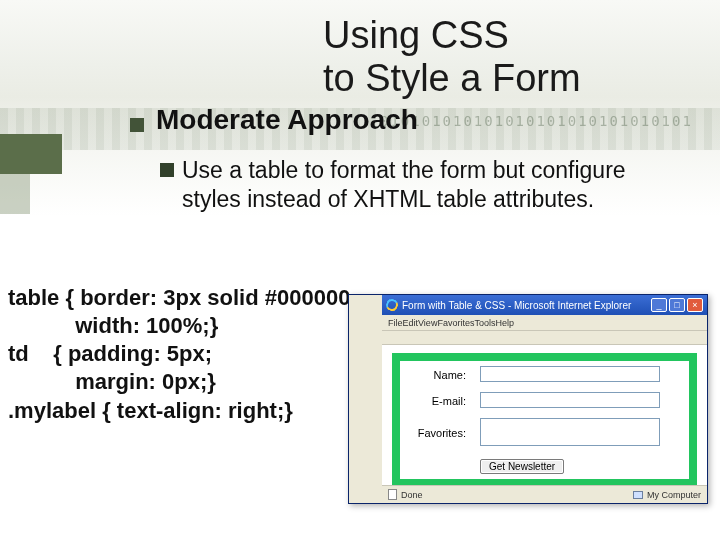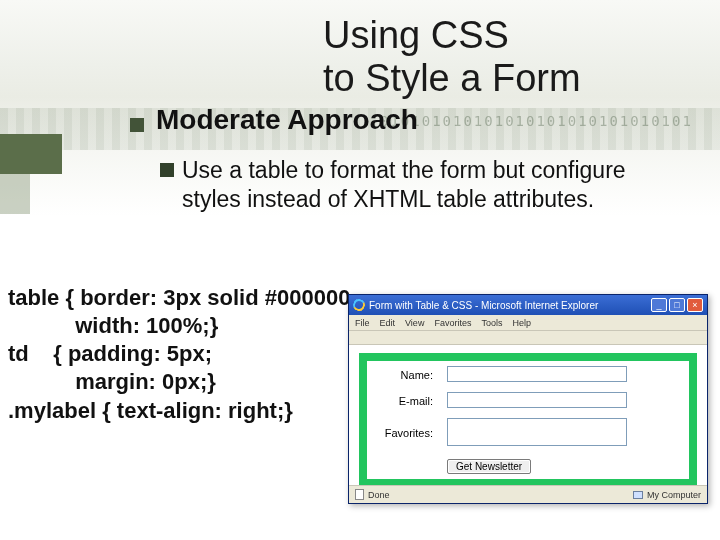--- a/index.html
+++ b/index.html
@@ -42,32 +42,33 @@
     position: absolute; top: 284px; left: 8px; width: 500px;
     font-size: 22px; line-height: 1.28; font-weight: 700; color: #111;
     white-space: pre; font-family: Verdana, Tahoma, sans-serif;
   }
 
   
   .browser {
     position: absolute; top: 294px; left: 348px; width: 360px; height: 210px;
     border: 1px solid #0a246a; background: #ece9d8; font-size: 10px;
     box-shadow: 2px 2px 6px rgba(0,0,0,.3);
+    padding-left: 33px;
   }
   .titlebar {
     height: 20px; display: flex; align-items: center; justify-content: space-between;
     background: linear-gradient(#3b6ed5, #1f50b5); color: #fff; padding: 0 4px;
   }
   .titlebar-left { display:flex; align-items:center; gap:4px; }
   .ie-logo { width:12px; height:12px; border:2px solid #4ac3ff; border-right-color:#ffcc33; border-bottom-color:#ffcc33; border-radius:50%; transform: rotate(20deg); }
   .tb-title { font-size: 10px; white-space: nowrap; }
   .win-btns { display:flex; gap:2px; }
   .win-btn { width:16px; height:14px; background:#4f79d7; border:1px solid #fff; border-radius:2px; color:#fff; font-size:9px; line-height:12px; text-align:center; }
   .win-close { background:#e15b3c; }
-  .menubar { height:16px; background:#ece9d8; padding:0 6px; display:flex; gap:10px; align-items:center; color:#333; border-bottom:1px solid #c9c6b7;}
+  .menubar { height:16px; background:#ece9d8; padding:0 6px; display:flex; align-items:center; color:#333; border-bottom:1px solid #c9c6b7;}
   .menubar span { font-size:9px; }
   .chrome-strip { height:14px; background:#ece9d8; border-bottom:1px solid #c9c6b7; }
   .content {
     background:#fff; padding:8px 10px; height: calc(100% - 20px - 16px - 14px - 18px);
     overflow:hidden;
   }
   .content h4 { font-size:14px; font-weight:700; margin-bottom:8px; font-family: Arial, sans-serif; }
   .form-table { width:100%; border:8px solid #22c55e; }
   .form-table td { padding:3px 6px; font-size:11px; font-family: Arial, sans-serif; }
   .lbl { text-align:right; width:70px; }

